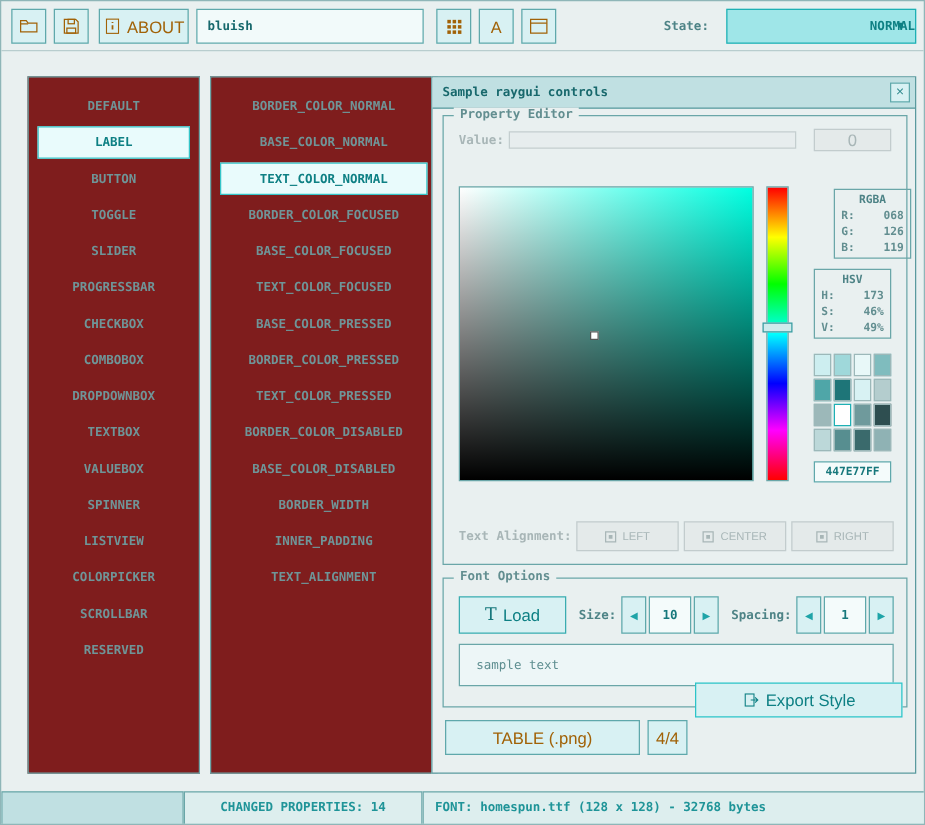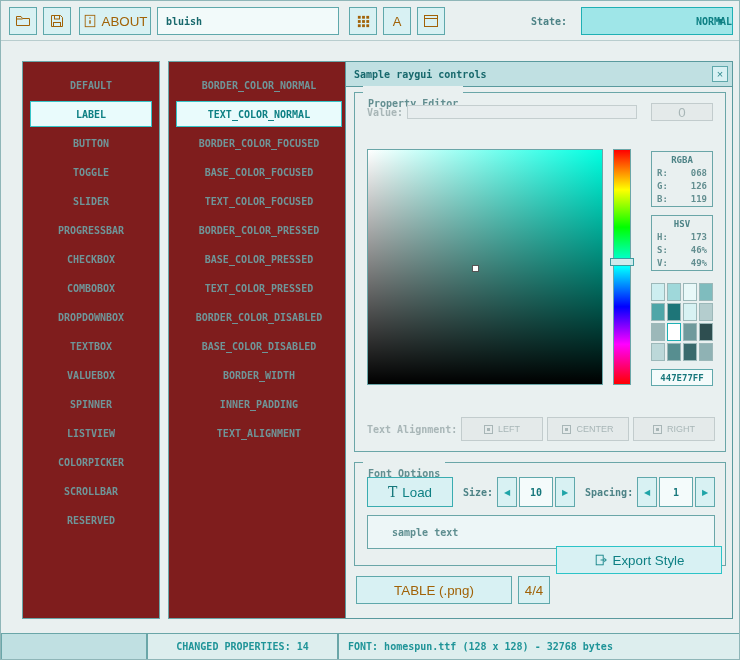--- a/index.html
+++ b/index.html
@@ -50,40 +50,40 @@
                    background:#e9f0f0; border:1px solid #5a9a9e; }
   .titlebar { position:absolute; left:0; top:0; right:0; height:24px;
               background:#c0e0e2; border-bottom:1px solid #5a9a9e;
               display:flex; align-items:center; padding:12px 8px; color:#17686c; }
   .close-btn { position:absolute; right:4px; top:4px; width:16px; height:16px;
                background:#d8f1f3; border:1px solid #5fa8ab; color:#2f8a8e;
                display:flex; align-items:center; justify-content:center;
                font-size:11px; cursor:pointer; }
   .groupbox { position:absolute; border:1px solid #6aa6a8; }
   .gb-title { position:absolute; top:-7px; left:8px; background:#e9f0f0;
-              padding:12px 5px; color:#628e90; }
+              padding:0 5px; color:#628e90; }
   #pe-group { left:8px; top:30px; width:372px; height:360px; }
   #fo-group { left:8px; top:400px; width:372px; height:104px; }
   
   .value-label { position:absolute; left:12px; top:14px; color:#a8b6b7; }
   .value-slider { position:absolute; left:52px; top:12px; width:230px; height:14px;
                   background:#e7edee; border:1px solid #c4cecf; }
   .value-btn { position:absolute; left:296px; top:10px; width:62px; height:18px; }
   .sv-square { position:absolute; left:12px; top:56px; width:236px; height:236px;
                border:1px solid #6aa6a8; cursor:crosshair; }
   .sv-cursor { position:absolute; width:7px; height:7px; background:#ffffff;
                border:1px solid #555; margin:-4px 0 0 -4px; }
   .hue-bar { position:absolute; left:258px; top:56px; width:18px; height:236px;
              border:1px solid #6aa6a8; cursor:pointer;
              background:linear-gradient(to bottom,#f00 0%,#ff0 17%,#0f0 33%,#0ff 50%,#00f 67%,#f0f 83%,#f00 100%); }
   .hue-handle { position:absolute; left:-4px; width:24px; height:8px;
                 background:#cfeaec; border:1px solid #3a9ca0; transform:translateY(-50%); }
   .info-box { position:absolute; left:296px; width:62px; height:56px;
               border:1px solid #6aa6a8; padding:2px 5px; font-size:9px; line-height:13px; }
-  #rgba-box { top:58px; } #hsv-box { top:122px; }
+  #rgba-box { top:58px;margin-left:16px; } #hsv-box { top:122px; }
   .info-title { text-align:center; color:#4d8386; }
   .info-row { display:flex; justify-content:space-between; color:#628e90; }
   .swatch-grid { position:absolute; left:296px; top:190px; width:62px; height:78px;
                  display:grid; grid-template-columns:repeat(4,1fr);
                  grid-template-rows:repeat(4,1fr); gap:2px; }
   .swatch { border:1px solid #9cb8b9; cursor:pointer; }
   .swatch.selected { border:1px solid #1fb0b4; outline:1px solid #ffffff; outline-offset:-2px; }
   .hex-box { position:absolute; left:296px; top:276px; width:62px; height:17px;
              font-size:9px; }
   .ta-label { position:absolute; left:12px; top:331px; color:#a8b6b7; }
@@ -99,22 +99,22 @@
   .fo-label { position:absolute; top:24px; color:#4d8386; }
   #size-label { left:108px; } #spacing-label { left:230px; }
   .spin-btn { position:absolute; top:14px; width:20px; height:30px; font-size:8px;
               color:#1fa4a8; }
   #size-dec { left:142px; } #size-inc { left:200px; }
   #spacing-dec { left:282px; } #spacing-inc { left:340px; }
   .spin-val { position:absolute; top:14px; width:34px; height:30px; }
   #size-val { left:164px; } #spacing-val { left:304px; }
   .sample-textbox { position:absolute; left:12px; top:52px; width:348px; height:34px;
                     background:#edf6f7; border:1px solid #6aa6a8; color:#5e8e90;
-                    display:flex; align-items:center; padding:0 24px;
-                    font-weight:bold; cursor:text; }
+                    display:flex; align-items:center; padding:0 13px;
+                    font-weight:normal; cursor:text; }
   
   .table-btn  { position:absolute; left:10px;  top:514px; width:156px; height:28px; }
   .pages-btn  { position:absolute; left:172px; top:514px; width:32px;  height:28px; }
   .export-btn { position:absolute; left:210px; top:484px; width:166px; height:28px;
                 border-color:#2cc4c8; color:#0e8084; }
   
   .status-seg { position:absolute; top:632px; height:27px;
                 border:1px solid #6aa6a8; display:flex; align-items:center; }
   #status-left  { left:0;     width:146px; background:#c0e0e2; }
   #status-mid   { left:146px; width:191px; background:#ddeeee;
@@ -203,26 +203,27 @@
       <div class="list-item">VALUEBOX</div>
       <div class="list-item">SPINNER</div>
       <div class="list-item">LISTVIEW</div>
       <div class="list-item">COLORPICKER</div>
       <div class="list-item">SCROLLBAR</div>
       <div class="list-item">RESERVED</div>
     </nav>
 
   <nav class="panel" id="properties-list">
       <div class="list-item">BORDER_COLOR_NORMAL</div>
+      <div class="list-item">BASE_COLOR_NORMAL</div>
       <div class="list-item selected">TEXT_COLOR_NORMAL</div>
       <div class="list-item">BORDER_COLOR_FOCUSED</div>
       <div class="list-item">BASE_COLOR_FOCUSED</div>
       <div class="list-item">TEXT_COLOR_FOCUSED</div>
+      <div class="list-item">BASE_COLOR_PRESSED</div>
       <div class="list-item">BORDER_COLOR_PRESSED</div>
-      <div class="list-item">BASE_COLOR_PRESSED</div>
       <div class="list-item">TEXT_COLOR_PRESSED</div>
       <div class="list-item">BORDER_COLOR_DISABLED</div>
       <div class="list-item">BASE_COLOR_DISABLED</div>
       <div class="list-item">BORDER_WIDTH</div>
       <div class="list-item">INNER_PADDING</div>
       <div class="list-item">TEXT_ALIGNMENT</div>
     </nav>
 
   <section class="sample-window">
     <div class="titlebar">

